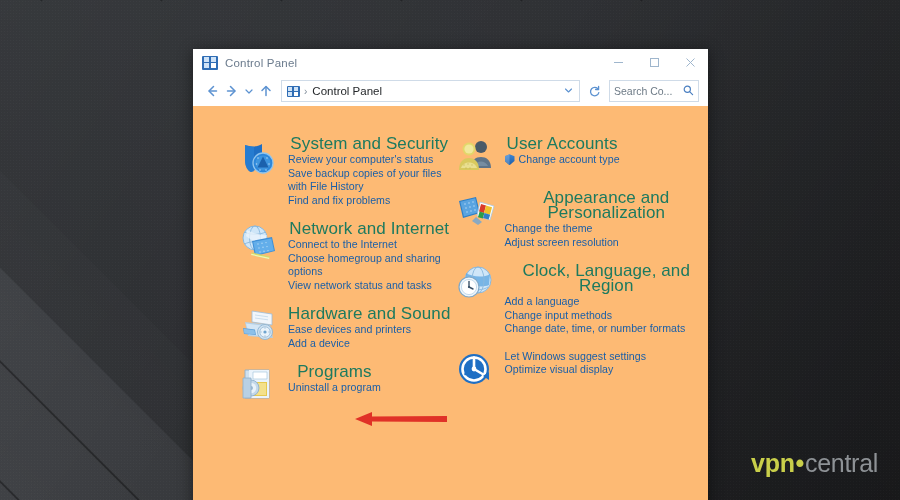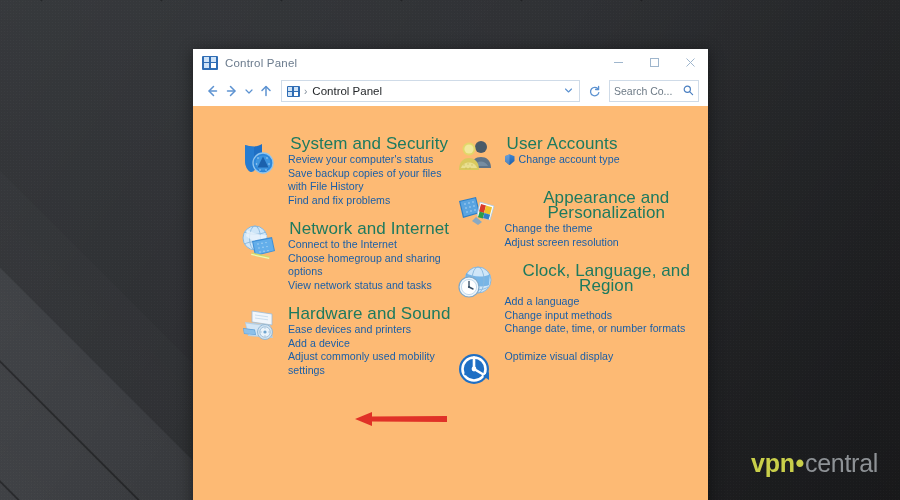--- a/index.html
+++ b/index.html
@@ -348,24 +348,42 @@
                   <line x1="26" y1="27" x2="26" y2="29.1"></line>
                 <line x1="20.9" y1="24" x2="23" y2="24"></line>
                   <line x1="29" y1="24" x2="31.1" y2="24"></line>
               </g>
             </svg>
           </div>
           <div class="cat-body">
             <div class="cat-title">Hardware and Sound</div>
             <div class="cat-link">Ease devices and printers</div>
             <div class="cat-link">Add a device</div>
-            <div class="cat-link">Adjust commonly used mobility settings</div>
-          </div>
-        </div>
-
+          </div>
+        </div>
+
+        <div class="cat">
+          <div class="cat-icon">
+            <svg width="40" height="36" viewBox="0 0 40 36">
+              <path d="M6 4 L30 4 L30 32 L6 32 Z" fill="#cfe1f0" stroke="#8fb0cc" stroke-width=".9"></path>
+              <path d="M10 4 L30 4 L30 32 L10 32 Z" fill="#eaf3fb"></path>
+              <path d="M14 6 L28 6 L28 13 L14 13 Z" fill="#ffffff" stroke="#aac8de" stroke-width=".7"></path>
+              <path d="M14 16 L28 16 L28 30 L14 30 Z" fill="#e6c94f"></path>
+              <path d="M15 17 L27 17 L27 29 L15 29 Z" fill="#f4e08a"></path>
+              <circle cx="12" cy="22" r="8" fill="#c3d8ea" stroke="#8fb0cc" stroke-width=".9"></circle>
+              <circle cx="12" cy="22" r="5.2" fill="#e9f2f9"></circle>
+              <circle cx="12" cy="22" r="2" fill="#9ab9d2"></circle>
+              <path d="M4 12 L12 12 L12 32 L4 32 Z" fill="#b8d0e4" stroke="#8fb0cc" stroke-width=".8"></path>
+            </svg>
+          </div>
+          <div class="cat-body">
+            <div class="cat-title">Programs</div>
+            <div class="cat-link">Uninstall a program</div>
+          </div>
+        </div>
 
       </div>
 
       <div class="col right">
 
         <div class="cat">
           <div class="cat-icon">
             <svg width="40" height="34" viewBox="0 0 40 34">
               <circle cx="25" cy="9" r="6" fill="#4a5a68"></circle>
               <path d="M15 30 C15 22 20 19 25 19 C30 19 35 22 35 30 Z" fill="#5f7488"></path>
@@ -451,20 +469,21 @@
               <circle cx="18" cy="17" r="15" fill="#1f6fc4"></circle>
               <circle cx="18" cy="17" r="11.5" fill="none" stroke="#ffffff" stroke-width="2.6"></circle>
               <path d="M18 17 L18 5.5" stroke="#ffffff" stroke-width="2.6" stroke-linecap="round"></path>
               <path d="M18 17 L26.5 22" stroke="#ffffff" stroke-width="2.6" stroke-linecap="round"></path>
               <path d="M18 17 L9.5 22" stroke="#1f6fc4" stroke-width="2.6" stroke-linecap="round"></path>
               <circle cx="18" cy="17" r="2.4" fill="#ffffff"></circle>
               <path d="M27 24 L33 20 L33 28 Z" fill="#1f6fc4"></path>
             </svg>
           </div>
           <div class="cat-body">
+            <div class="cat-link">Let Windows suggest settings</div>
             <div class="cat-link">Optimize visual display</div>
           </div>
         </div>
 
       </div>
     </div>
   </div>
 </div>
 
 <svg id="arrow" viewBox="0 0 92 16">

